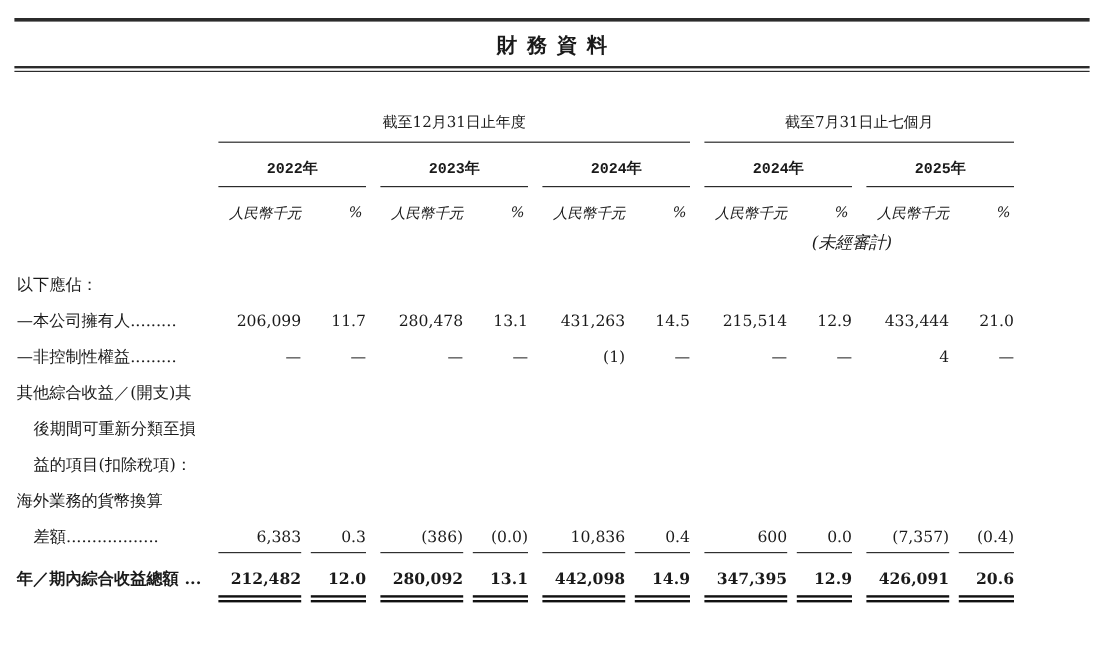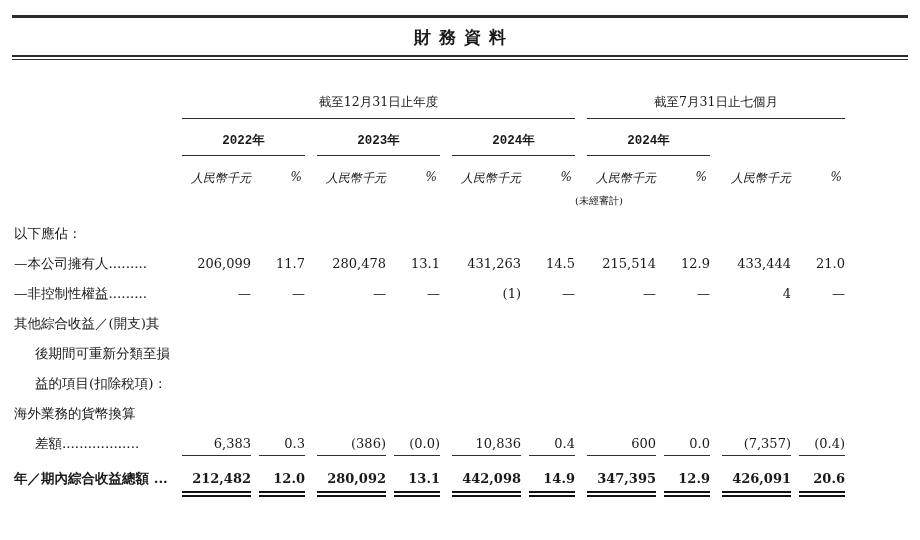--- a/index.html
+++ b/index.html
@@ -16,27 +16,27 @@
   .hrow1{margin-top:30px;}
   .pg{margin-left:12px;text-align:center;font-weight:normal;font-size:12.5px;
       border-bottom:1.5px solid #2b2b2b;padding:4px 0 7px 0;}
   .pg1{width:393px;}
   .pg2{width:258px;}
   .ycell{width:123px;margin-left:12px;text-align:center;font-weight:bold;font-size:12.5px;
          padding:13px 0 6px 0;border-bottom:1.5px solid #2b2b2b;font-family:Liberation Mono, monospace;}
   .ucell{width:69px;margin-left:12px;text-align:right;font-style:italic;font-size:12px;padding-top:14px;}
   .pcell{width:54px;text-align:right;font-style:italic;font-size:12px;padding-top:14px;
          padding-right:3px;box-sizing:border-box;}
-  .notecell{width:270px;margin-left:405px;font-size:10px;padding-top:7px;}
+  .notecell{width:270px;margin-left:405px;text-align:center;font-style:italic;font-size:14px;padding-top:7px;}
   
   .tbody{margin-top:17px;font-size:13.5px;}
   .trow{display:flex;align-items:baseline;height:30px;}
   .trow.total{margin-top:5px;}
   .lbl{width:170px;padding-left:14px;box-sizing:border-box;white-space:nowrap;}
-  .ind1{padding-left:35px;}
+  .ind1{padding-left:28px;}
   .gap{width:12px;}
   .cell{display:flex;justify-content:flex-end;}
   .amt{width:69px;}
   .pct{width:54px;}
   .v{display:inline-block;text-align:right;font-size:13px;}
   .amt .v{min-width:69px;}
   .pct .v{min-width:46px;}
   .rule-single .v{border-bottom:1.2px solid #2f2f2f;padding-bottom:4px;}
   .rule-double .v{border-bottom:2.2px solid #111;padding-bottom:5px;position:relative;}
   .rule-double .v::after{content:"";position:absolute;left:0;right:0;bottom:-5.5px;border-top:2.2px solid #111;}
@@ -63,20 +63,21 @@
       <div class="pg pg2">
         <span>截至7月31日止七個月</span>
       </div>
     </div>
 
     <div class="hrow">
       <div class="ycell">2022年</div>
       <div class="ycell">2023年</div>
       <div class="ycell">2024年</div>
       <div class="ycell">2024年</div>
+      <div class="ycell">2025年</div>
     </div>
 
     <div class="hrow">
       <div class="ucell">人民幣千元</div>
       <div class="pcell">%</div>
       <div class="ucell">人民幣千元</div>
       <div class="pcell">%</div>
       <div class="ucell">人民幣千元</div>
       <div class="pcell">%</div>
       <div class="ucell">人民幣千元</div>

